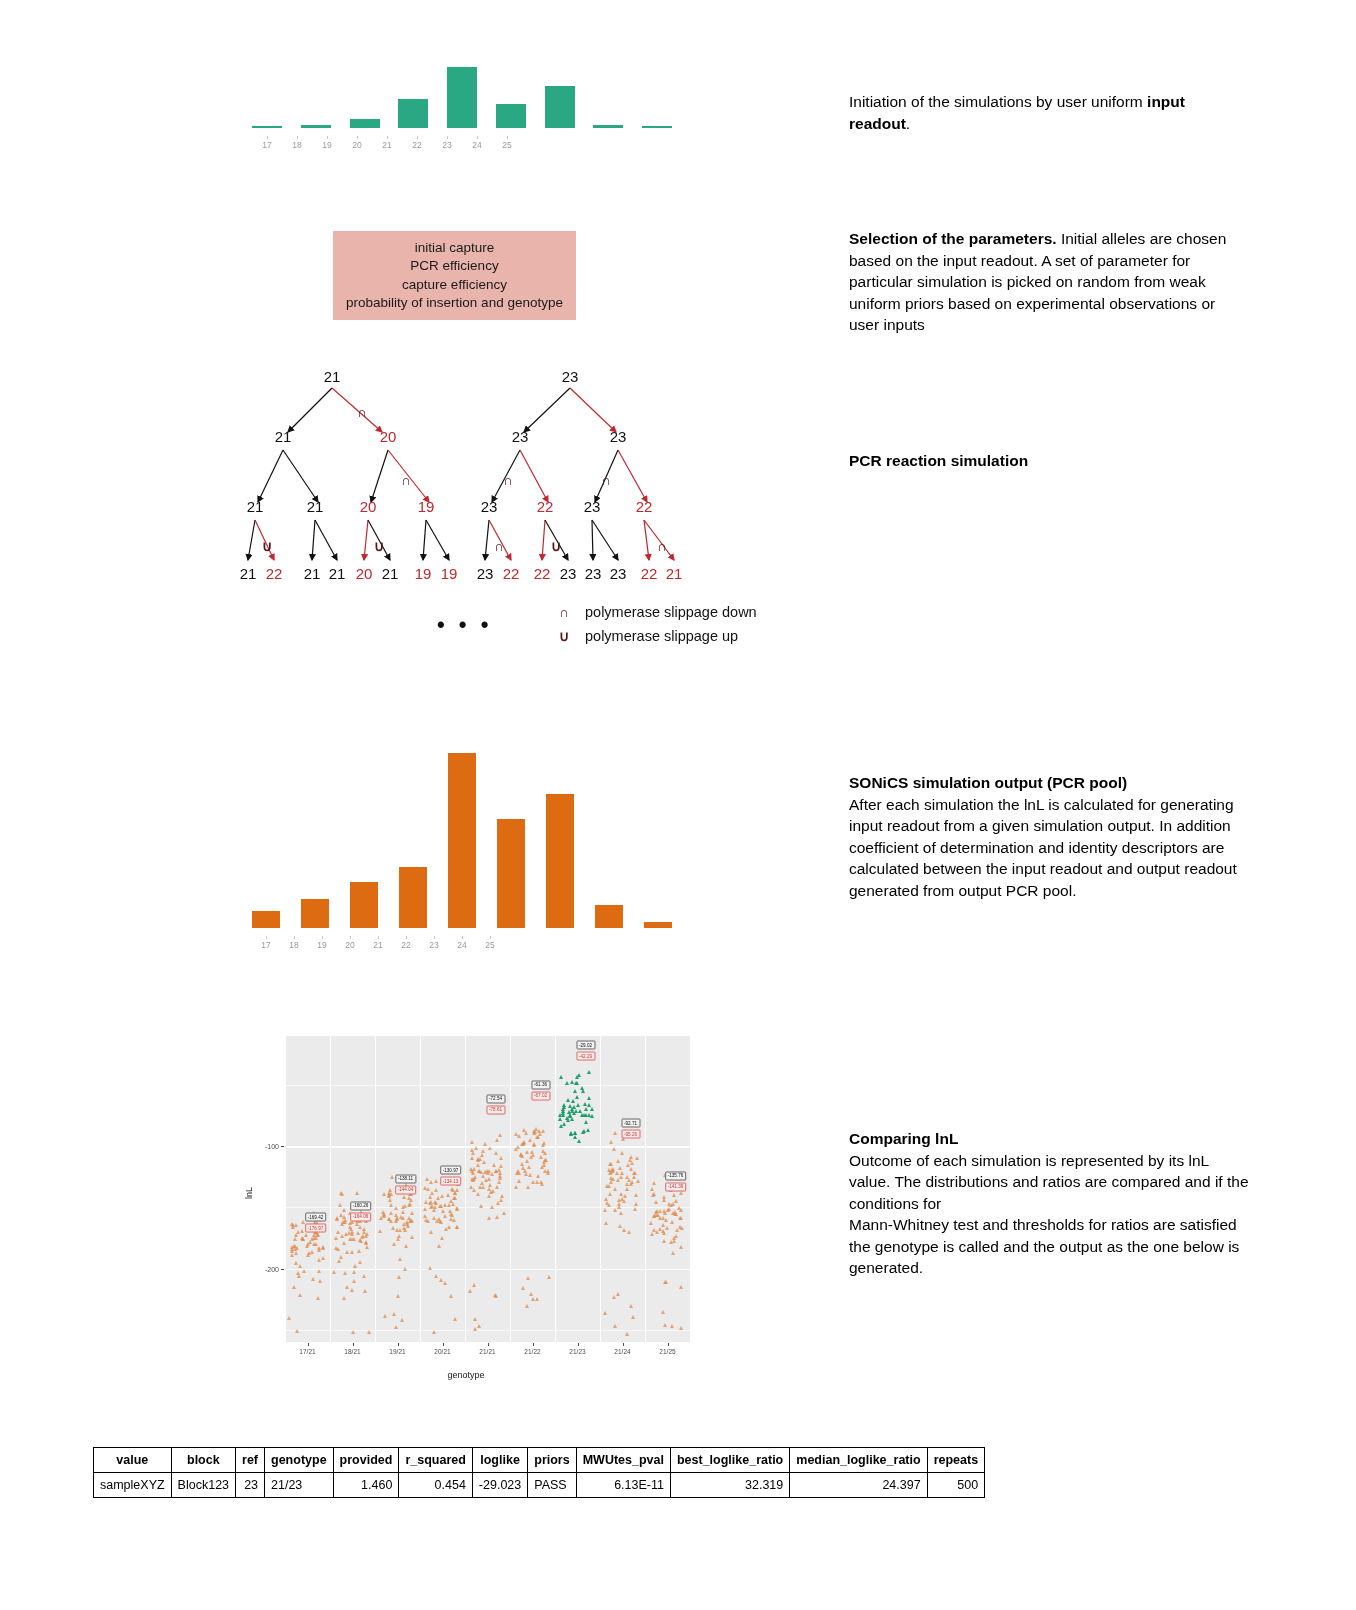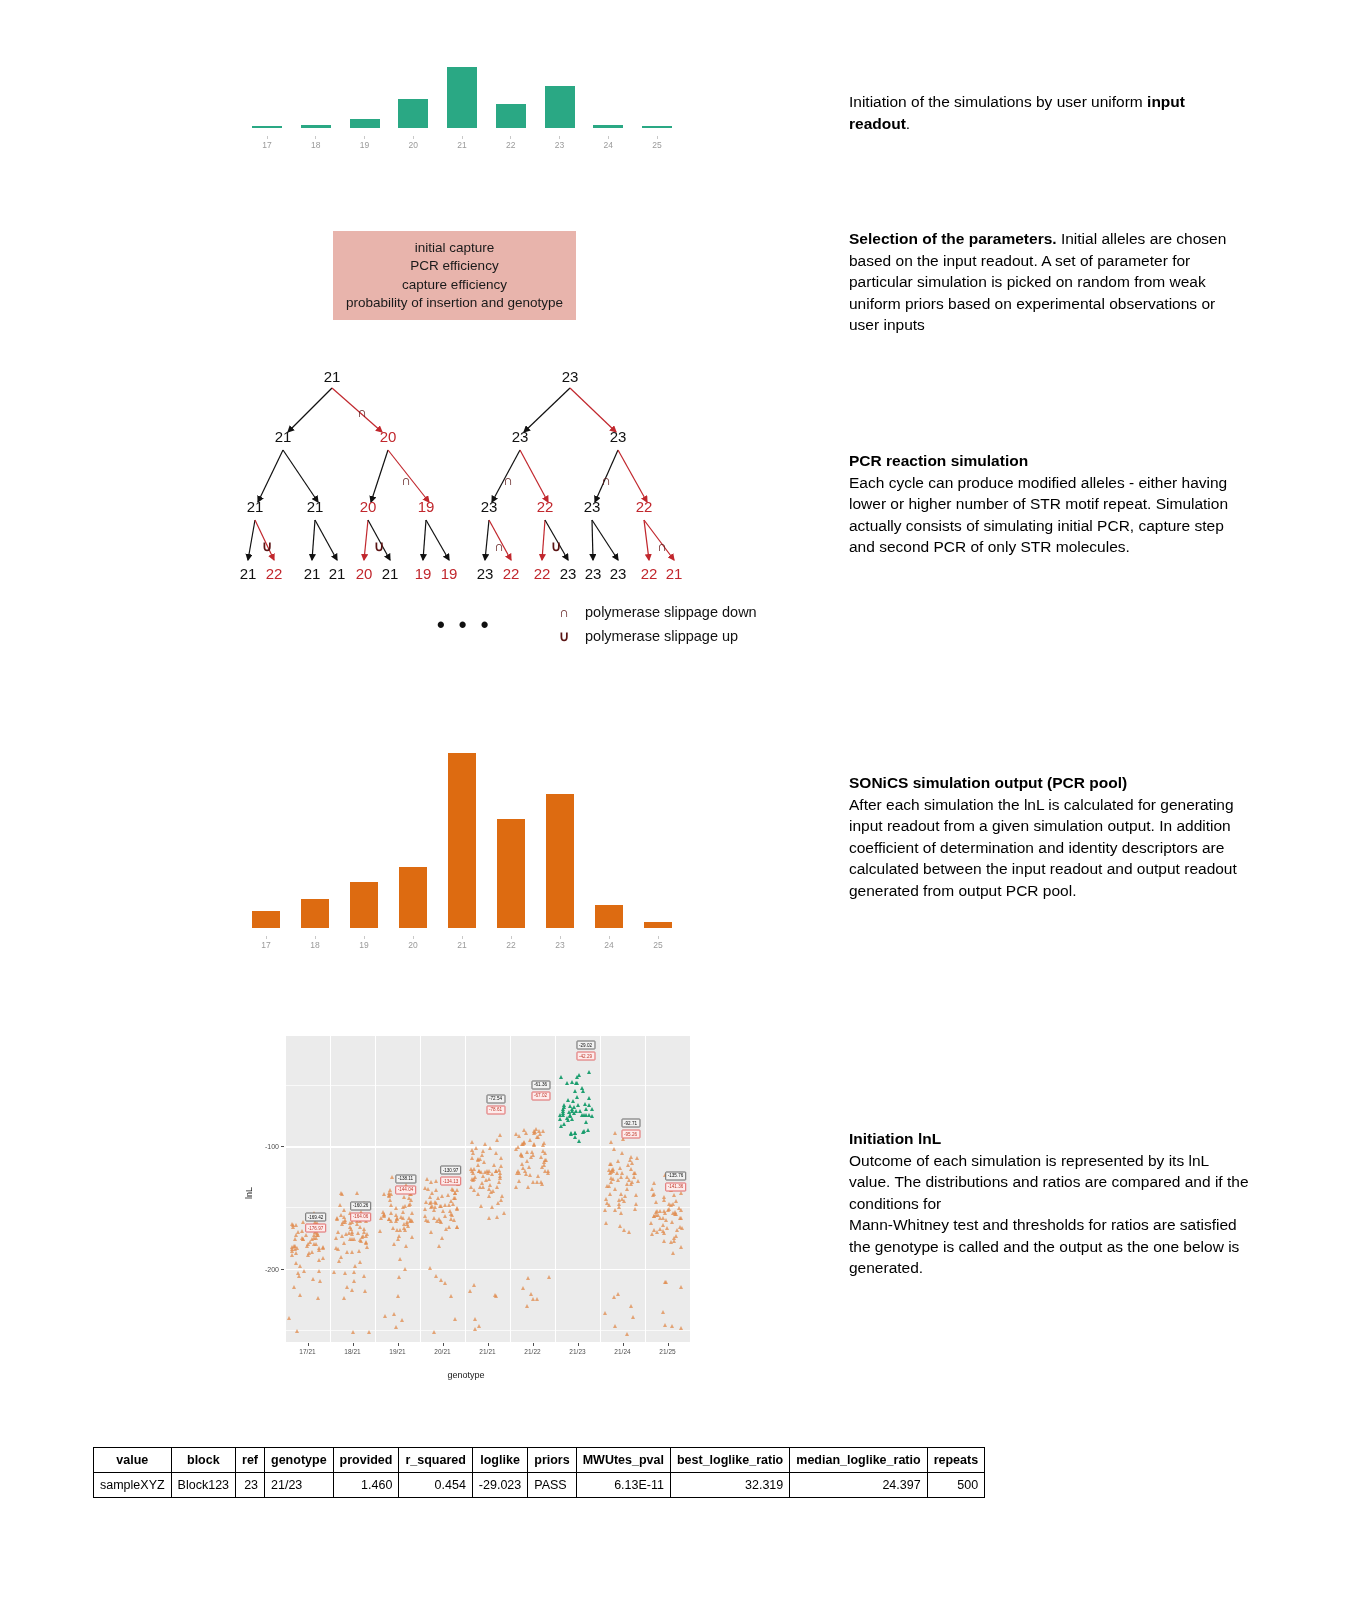--- a/index.html
+++ b/index.html
@@ -11,21 +11,21 @@
 
   
   .note{position:absolute;left:849px;width:400px;font-size:15.5px;line-height:21.5px;color:#000;}
   .note b{font-weight:bold;}
 
   
   .barchart{position:absolute;}
   .bars{position:absolute;left:0;bottom:22px;width:100%;display:flex;align-items:flex-end;justify-content:space-between;}
   .barcol{display:flex;flex-direction:column;align-items:center;justify-content:flex-end;}
   .bar{width:100%;}
-  .xticks{position:absolute;left:0;bottom:0;width:100%;display:flex;justify-content:space-between;}
+  .xticks{position:absolute;left:0;bottom:0;width:100%;display:flex;justify-content:flex-start;}
   .xtick{text-align:center;font-size:8.5px;color:#9a9a9a;}
   .tickmark{display:block;width:1px;height:3px;background:#c8c8c8;margin:0 auto 1px auto;}
 
   
   .parambox{
     position:absolute;left:333px;top:231px;width:243px;height:89px;
     background:#e8b4ac;display:flex;flex-direction:column;
     align-items:center;justify-content:center;
     font-size:13.5px;line-height:18.5px;color:#1a1a1a;
   }
@@ -969,25 +969,24 @@
 <div class="note" style="top:91px;">
   <span>Initiation of the simulations by user uniform </span><b>input readout</b><span>.</span>
 </div>
 
 <div class="note" style="top:228px;">
   <b>Selection of the parameters.</b><span> Initial alleles are chosen based on the input readout. A set of parameter for particular simulation is picked on random from weak uniform priors based on experimental observations or user inputs</span>
 </div>
 
 <div class="note" style="top:450px;">
   <b>PCR reaction simulation</b><br>
-  <span>Each cycle can produce modified alleles - either having lower or higher number of STR motif repeat. Simulation actually consists of simulating initial PCR, capture step and second PCR of only STR molecules.</span>
 </div>
 
 <div class="note" style="top:772px;">
   <b>SONiCS simulation output (PCR pool)</b><br>
   <span>After each simulation the lnL is calculated for generating input readout from a given simulation output. In addition coefficient of determination and identity descriptors are calculated between the input readout and output readout generated from output PCR pool.</span>
 </div>
 
 <div class="note" style="top:1128px;">
-  <b>Initiation lnL</b><br>
+  <b>Comparing lnL</b><br>
   <span style="white-space:pre-line">Outcome of each simulation is represented by its lnL value. The distributions and ratios are compared and if the conditions for
 Mann-Whitney test and thresholds for ratios are satisfied the genotype is called and the output as the one below is generated.</span>
 </div>
 
 </body></html>

